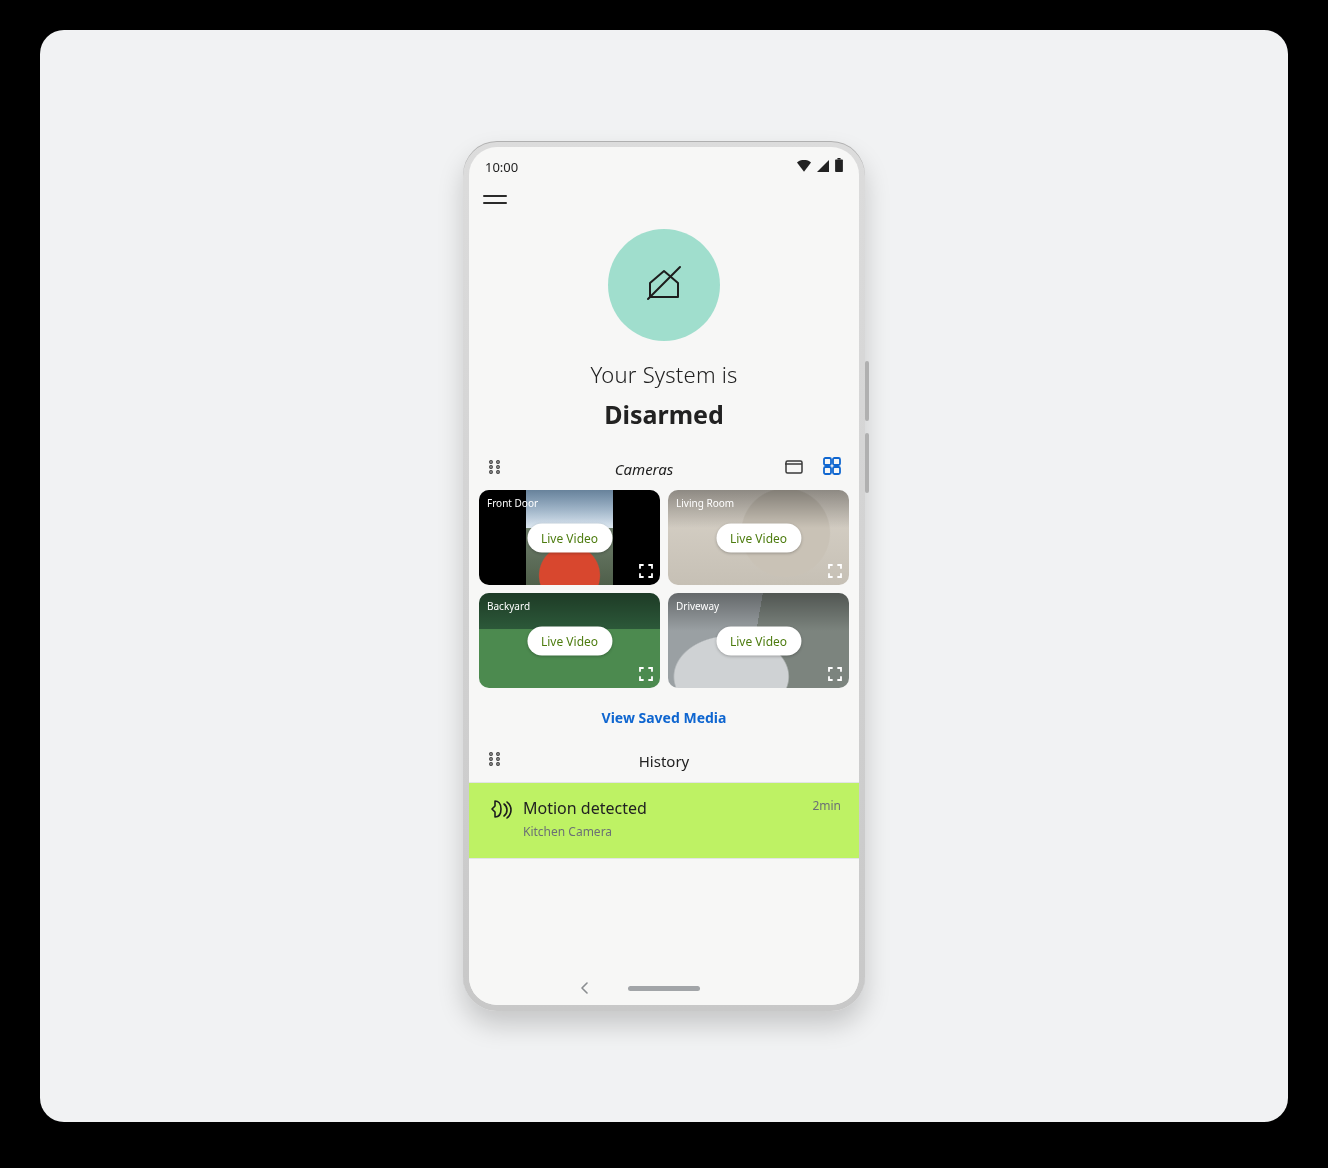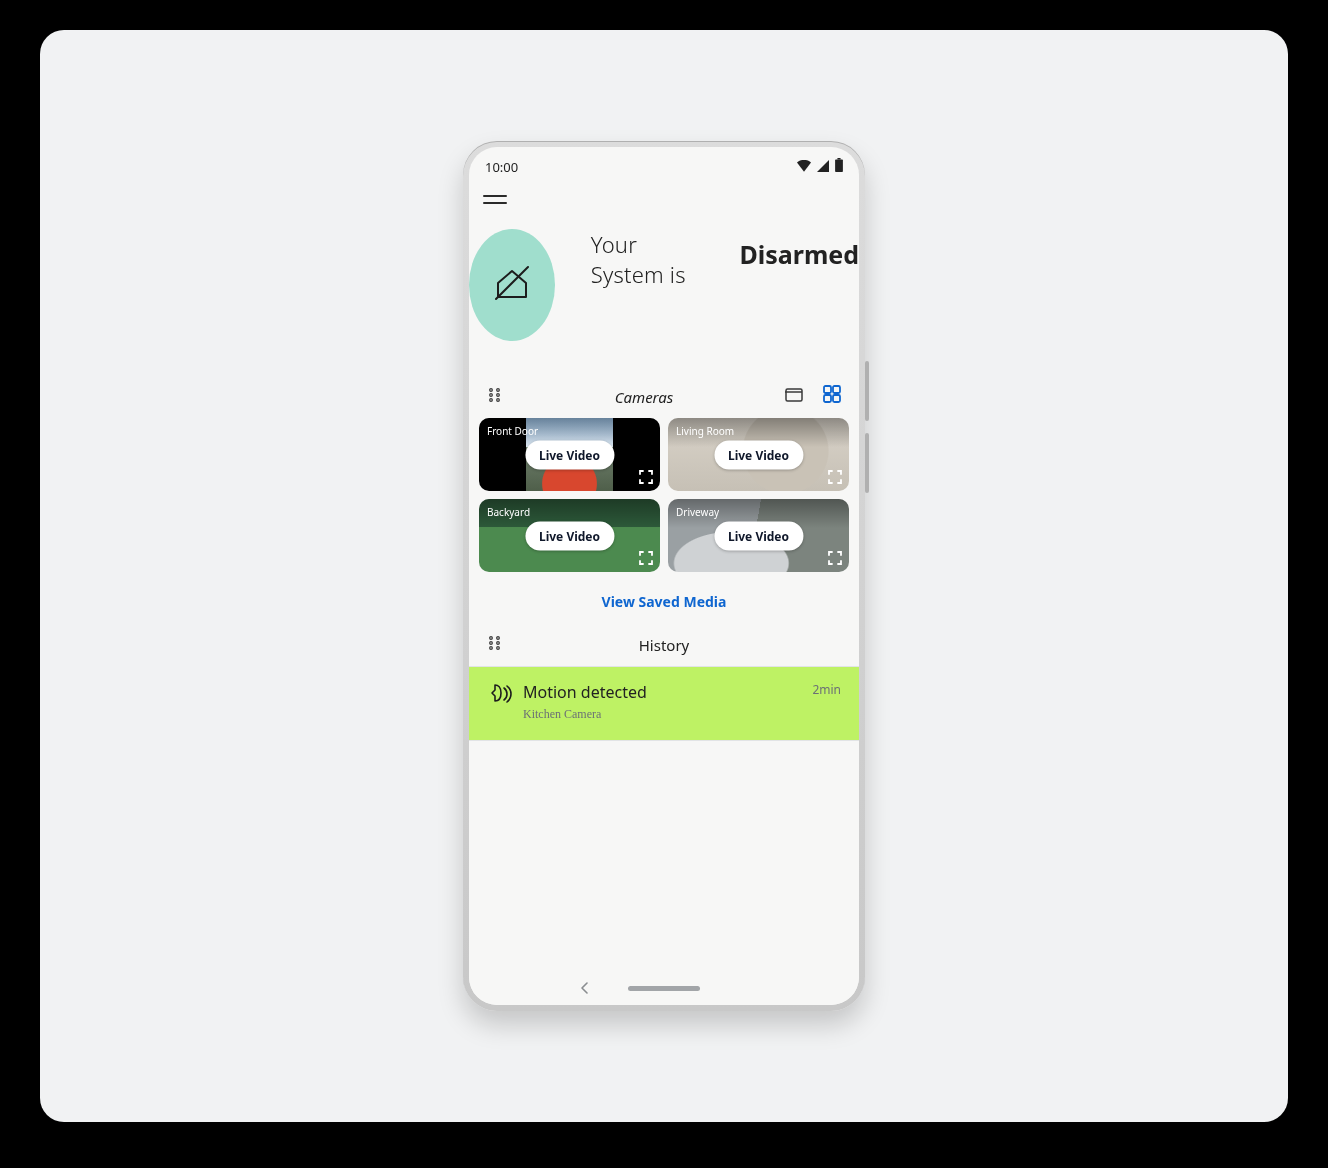--- a/index.html
+++ b/index.html
@@ -79,23 +79,22 @@
     padding:6px 14px 0 14px;
   }
   .hamburger{
     width:24px; height:24px; display:flex; flex-direction:column; justify-content:center; gap:5px;
     cursor:pointer;
   }
   .hamburger span{display:block;height:2px;background:#2a2a2a;border-radius:2px;}
 
   
   .status-block{
-    display:flex; flex-direction:row; align-items:flex-start;
+    display:flex; flex-direction:column; align-items:center;
     margin-top:18px;
-    gap:36px;
   }
   .status-circle{
     width:112px; height:112px; border-radius:50%;
     background:var(--mint);
     display:flex; align-items:center; justify-content:center;
     margin-bottom:18px;
   }
   .sys-line1{font-size:22px; font-weight:300; letter-spacing:.2px;}
   .sys-line2{font-size:25px; font-weight:700; margin-top:8px;}
 
@@ -109,37 +108,37 @@
 
   
   .cam-grid{
     display:grid;
     grid-template-columns:1fr 1fr;
     gap:8px;
     padding:0 10px;
   }
   .cam{
     position:relative;
-    height:73px;
+    height:95px;
     border-radius:10px;
     overflow:hidden;
     cursor:pointer;
     background:#777;
   }
   .cam::after{
     content:"";
     position:absolute; inset:0;
     background:linear-gradient(180deg, rgba(0,0,0,.35), rgba(0,0,0,0) 40%);
   }
   .cam .label{
     position:absolute; top:6px; left:8px; color:#fff; font-size:10px; z-index:2;
   }
   .cam .live{
     position:absolute; left:50%; top:50%; transform:translate(-50%,-50%);
-    background:#fff; color:#0f172a; font-weight:700; font-size:12px;
+    background:#fff; color:#4d7c0f; font-weight:400; font-size:12px;
     padding:6px 14px; border-radius:18px; z-index:2; cursor:pointer;
     box-shadow:0 1px 3px rgba(0,0,0,.25);
   }
   .cam .fs{
     position:absolute; right:6px; bottom:6px; z-index:2; cursor:pointer;
     display:flex;
   }
   
   .cam.c1{background:
       linear-gradient(90deg,#000 0 26%, transparent 26% 74%, #000 74% 100%),
@@ -175,21 +174,21 @@
     background:#bef264;
     border-top:1px solid var(--divider);
     border-bottom:1px solid var(--divider);
     padding:14px 18px 18px 18px;
     display:grid;
     grid-template-columns:32px 1fr auto;
     align-items:flex-start;
     gap:4px;
   }
   .history-item .evt-title{font-size:16px;}
-  .history-item .evt-sub{font-size:12px; color:var(--muted); margin-top:4px;font-family:Liberation Serif, serif;}
+  .history-item .evt-sub{font-size:12px; color:var(--muted); margin-top:4px;}
   .history-item .time{font-size:12px; color:var(--muted);}
 
   
   .android-nav{
     margin-top:auto;
     height:34px;
     display:flex;
     align-items:center;
     justify-content:center;
     position:relative;

